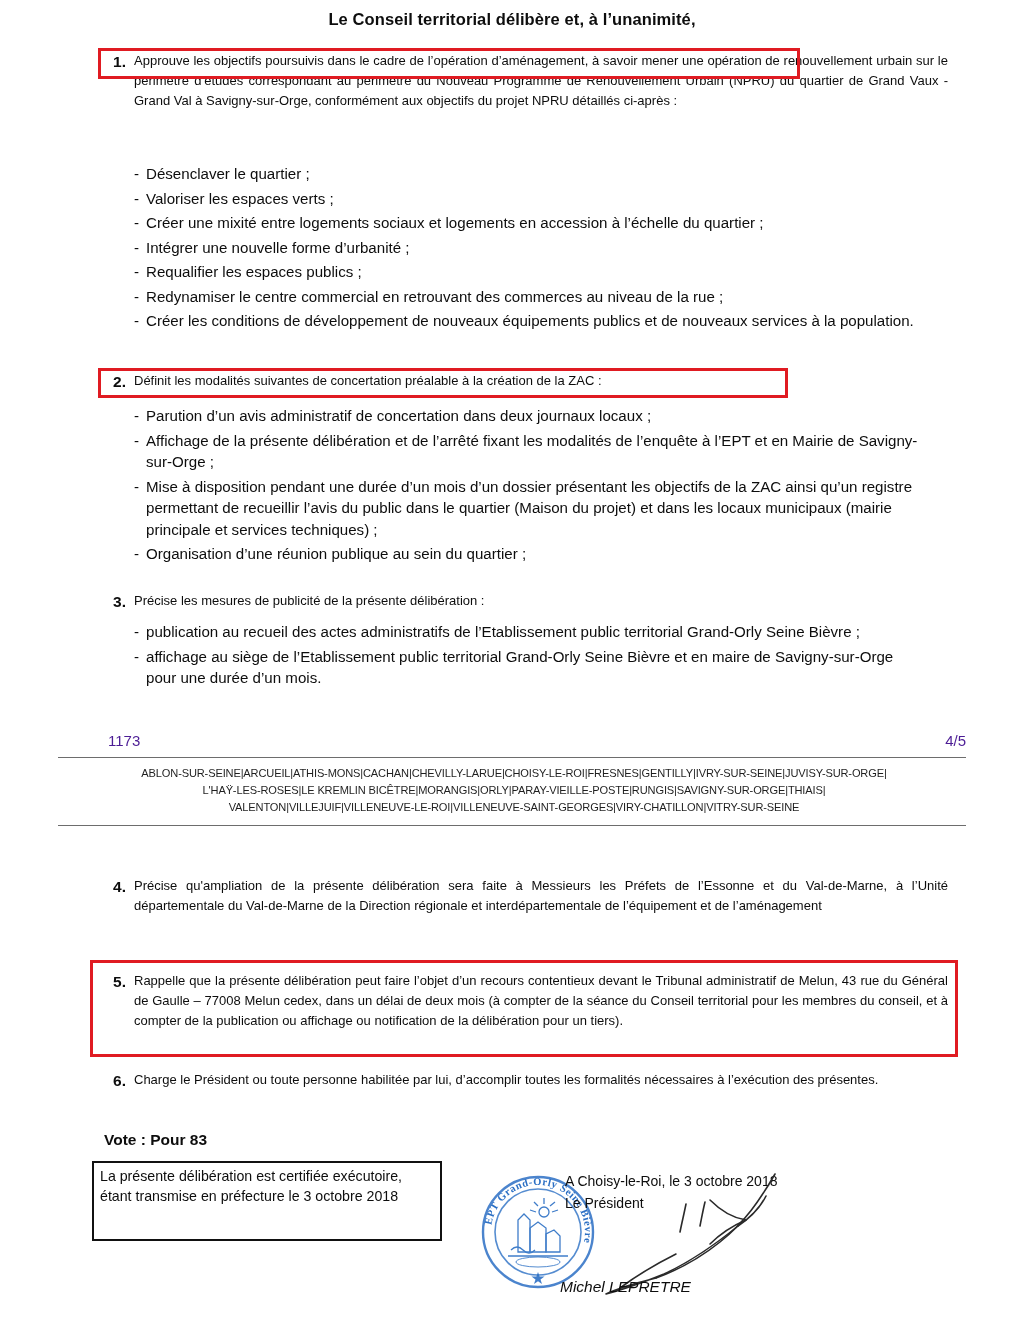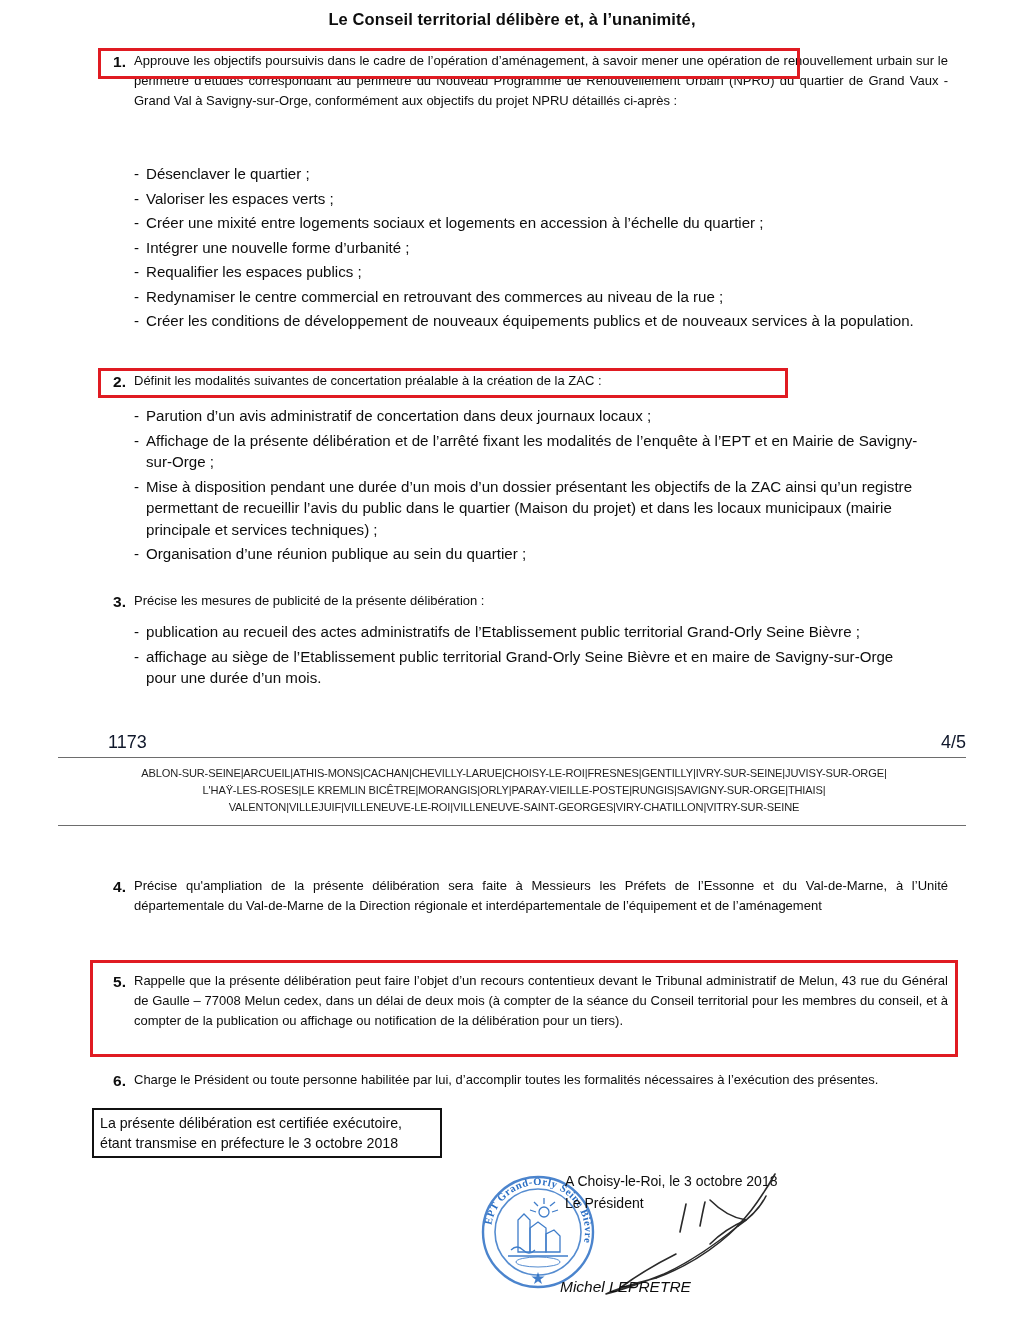--- a/index.html
+++ b/index.html
@@ -80,22 +80,22 @@
   }
 
   
   .rule {
     position: absolute;
     background: #6d6d6d;
     height: 1px;
   }
   .folio {
     position: absolute;
-    font-size: 18px;
-    color: #0f172a;
+    font-size: 15px;
+    color: #4c1d95;
   }
   .communes {
     position: absolute;
     left: 64px;
     width: 900px;
     text-align: center;
     font-size: 11.2px;
     line-height: 16.5px;
     color: #1f1f1f;
     letter-spacing: -0.15px;
@@ -253,21 +253,21 @@
 
   <div class="redbox" style="left:90px; top:960px; width:868px; height:97px;"></div>
 
   <div class="num-item" style="left:100px; top:1070px; width:848px;">
     <span class="num">6.</span>
     <span class="body">Charge le Président ou toute personne habilitée par lui, d’accomplir toutes les formalités nécessaires à l’exécution des présentes.</span>
   </div>
 
   <div class="vote" style="left:104px; top:1131px;">Vote : Pour 83</div>
 
-  <div class="cert-box" style="left:92px; top:1108px; width:350px; height:50px;">
+  <div class="cert-box" style="left:92px; top:1161px; width:350px; height:80px;">
     <div>La présente délibération est certifiée exécutoire,</div>
     <div>étant transmise en préfecture le 3 octobre 2018</div>
   </div>
 
   <div class="stamp" style="left:478px; top:1172px;">
     <svg viewBox="0 0 120 120" width="120" height="120" aria-hidden="true">
       <defs>
         <path id="stampArc" d="M 60,60 m -47,0 a 47,47 0 1,1 94,0 a 47,47 0 1,1 -94,0"></path>
       </defs>
       <circle cx="60" cy="60" r="55" fill="none" stroke="#2b6fc4" stroke-width="2.4" opacity="0.85"></circle>

